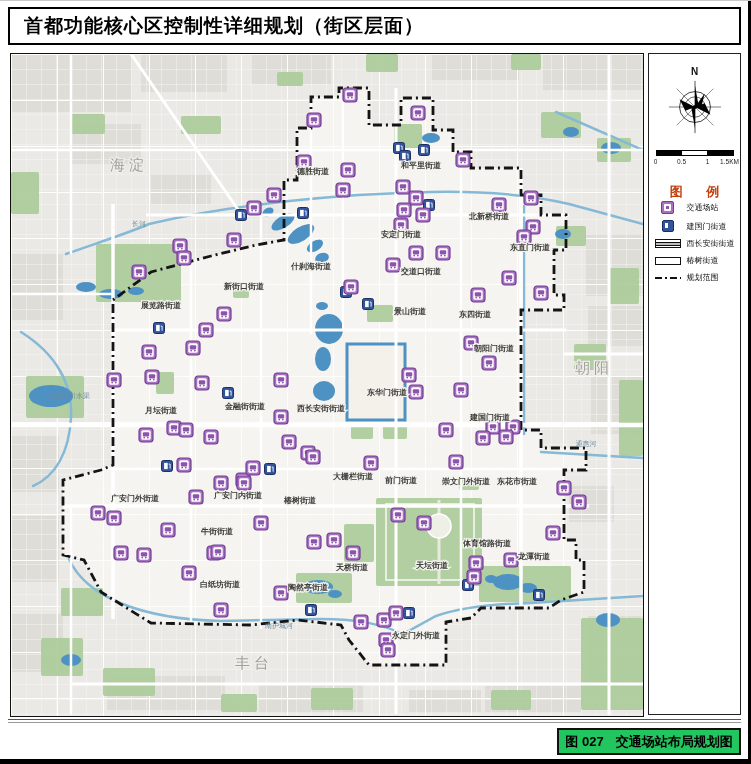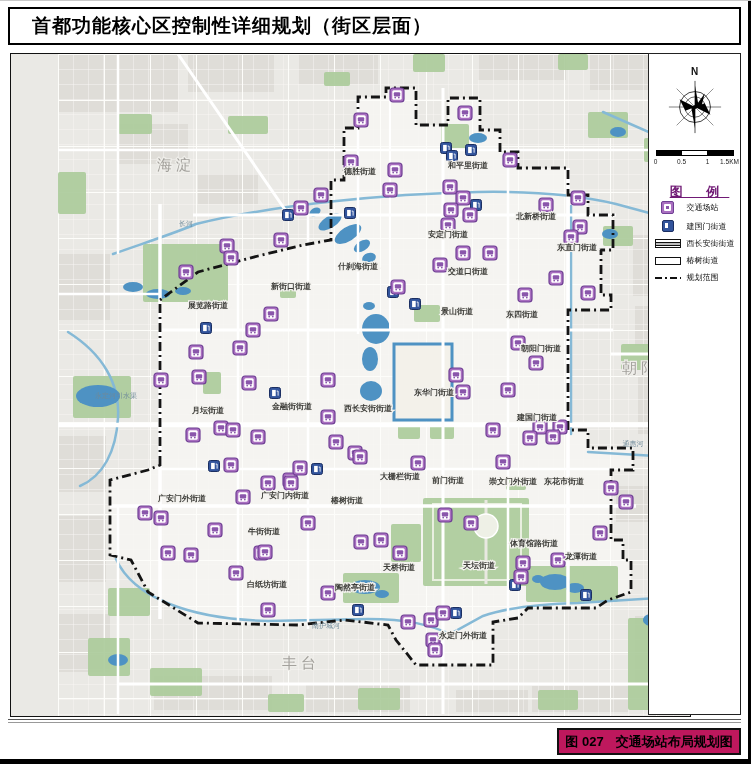--- a/index.html
+++ b/index.html
@@ -3,61 +3,61 @@
 <meta charset="utf-8">
 <style>
   html,body{margin:0;padding:0;background:#fff;}
   .page{position:relative;width:751px;height:764px;background:#fff;overflow:hidden;
         font-family:"Liberation Sans","DejaVu Sans",sans-serif;
         border-top:1px solid #c9c9c9;box-sizing:border-box;}
   .page-right-edge{position:absolute;top:0;right:0;width:3px;height:100%;background:#000;}
   .page-bottom-bar{position:absolute;left:0;right:0;bottom:0;height:5px;background:#000;}
 
   .title-box{position:absolute;left:8px;top:6px;right:10px;height:38px;border:2px solid #000;
-             box-sizing:border-box;display:flex;align-items:center;padding-left:22px;}
+             box-sizing:border-box;display:flex;align-items:center;padding-left:14px;}
   .title-box h1{margin:0;font-size:19px;font-weight:bold;letter-spacing:1px;color:#000;}
 
   .map-box{position:absolute;left:10px;top:52px;width:632px;height:662px;border:1.5px solid #111;
-           box-sizing:content-box;background:#eae9e5;padding-left:47px;}
+           box-sizing:content-box;background:#eae9e5;}
   .map-box svg{display:block;}
 
   .panel{position:absolute;left:648px;top:52px;width:93px;height:662px;border:1px solid #222;
          box-sizing:border-box;background:#fff;display:flex;flex-direction:column;align-items:center;padding-top:12px;}
   .north-label{font-size:10px;font-weight:bold;color:#111;margin-bottom:1px;}
   .compass{width:58px;height:58px;}
   .scalebar{margin-top:14px;width:78px;}
   .scalebar .bar{display:flex;height:4px;border:1px solid #000;}
   .scalebar .seg{flex:1;}
   .seg.b{background:#000;}.seg.w{background:#fff;border-left:1px solid #000;border-right:1px solid #000;}
   .scale-labels{position:relative;height:9px;margin-top:2px;font-size:6.5px;color:#222;}
   .scale-labels span{position:absolute;transform:translateX(-50%);white-space:nowrap;}
   .scale-labels span:nth-child(1){left:0;}
   .scale-labels span:nth-child(2){left:26px;}
   .scale-labels span:nth-child(3){left:52px;}
   .scale-labels span:nth-child(4){left:74px;}
-  .legend-title{margin-top:16px;font-size:13px;font-weight:bold;letter-spacing:10px;color:#701a75;text-indent:10px;text-decoration:underline;}
+  .legend-title{margin-top:16px;font-size:13px;font-weight:bold;letter-spacing:10px;color:#c2410c;text-indent:10px;}
   .legend{width:80px;display:flex;flex-direction:column;gap:6px;}
   .legend-row{display:flex;align-items:center;gap:6px;}
   .legend-row .sw{width:26px;display:flex;justify-content:center;flex-shrink:0;}
   .legend-row .lbl{font-size:8px;color:#111;white-space:nowrap;}
   .sw-station{width:11px;height:11px;border-radius:2px;background:#a96fc0;border:1px solid #6f3f94;position:relative;}
   .sw-station::after{content:"";position:absolute;left:2px;top:2px;right:2px;bottom:2px;background:#fff;border-radius:1px;}
   .sw-station::before{content:"";position:absolute;left:4px;top:4px;width:3px;height:3px;background:#8a56ab;z-index:1;}
   .sw-gas{width:10px;height:10px;border-radius:2px;background:#32549c;border:1px solid #1b2f62;position:relative;}
   .sw-gas::after{content:"";position:absolute;left:2px;top:2px;width:3px;height:5px;background:#fff;}
   .sw-band{width:26px;height:9px;border:1px solid #111;box-sizing:border-box;background:
      repeating-linear-gradient(180deg,#fff 0 2px,#111 2px 3px,#bdbdbd 3px 5px,#111 5px 6px,#fff 6px 9px);}
   .sw-outline{width:26px;height:8px;border:1px solid #111;background:#fff;box-sizing:border-box;}
   .sw-dashdot{width:26px;height:2px;background:
      repeating-linear-gradient(90deg,#111 0 7px,transparent 7px 10px,#111 10px 12px,transparent 12px 15px);}
 
   .footer{position:absolute;left:8px;right:10px;top:718px;height:38px;border-top:1px solid #555;}
   .footer::before{content:"";position:absolute;left:0;right:0;top:2px;border-top:1px solid #999;}
   .caption-box{position:absolute;right:0;top:8px;width:184px;height:27px;border:2px solid #111;
-               box-sizing:border-box;display:flex;align-items:center;justify-content:center;gap:12px;background:#be185d;}
+               box-sizing:border-box;display:flex;align-items:center;justify-content:center;gap:12px;background:#22c55e;}
   .caption-box span{font-size:13px;font-weight:bold;color:#000;white-space:nowrap;}
 </style>
 </head>
 <body>
 
 <div class="page">
 
   <div class="title-box">
     <h1>首都功能核心区控制性详细规划（街区层面）</h1>
   </div>

